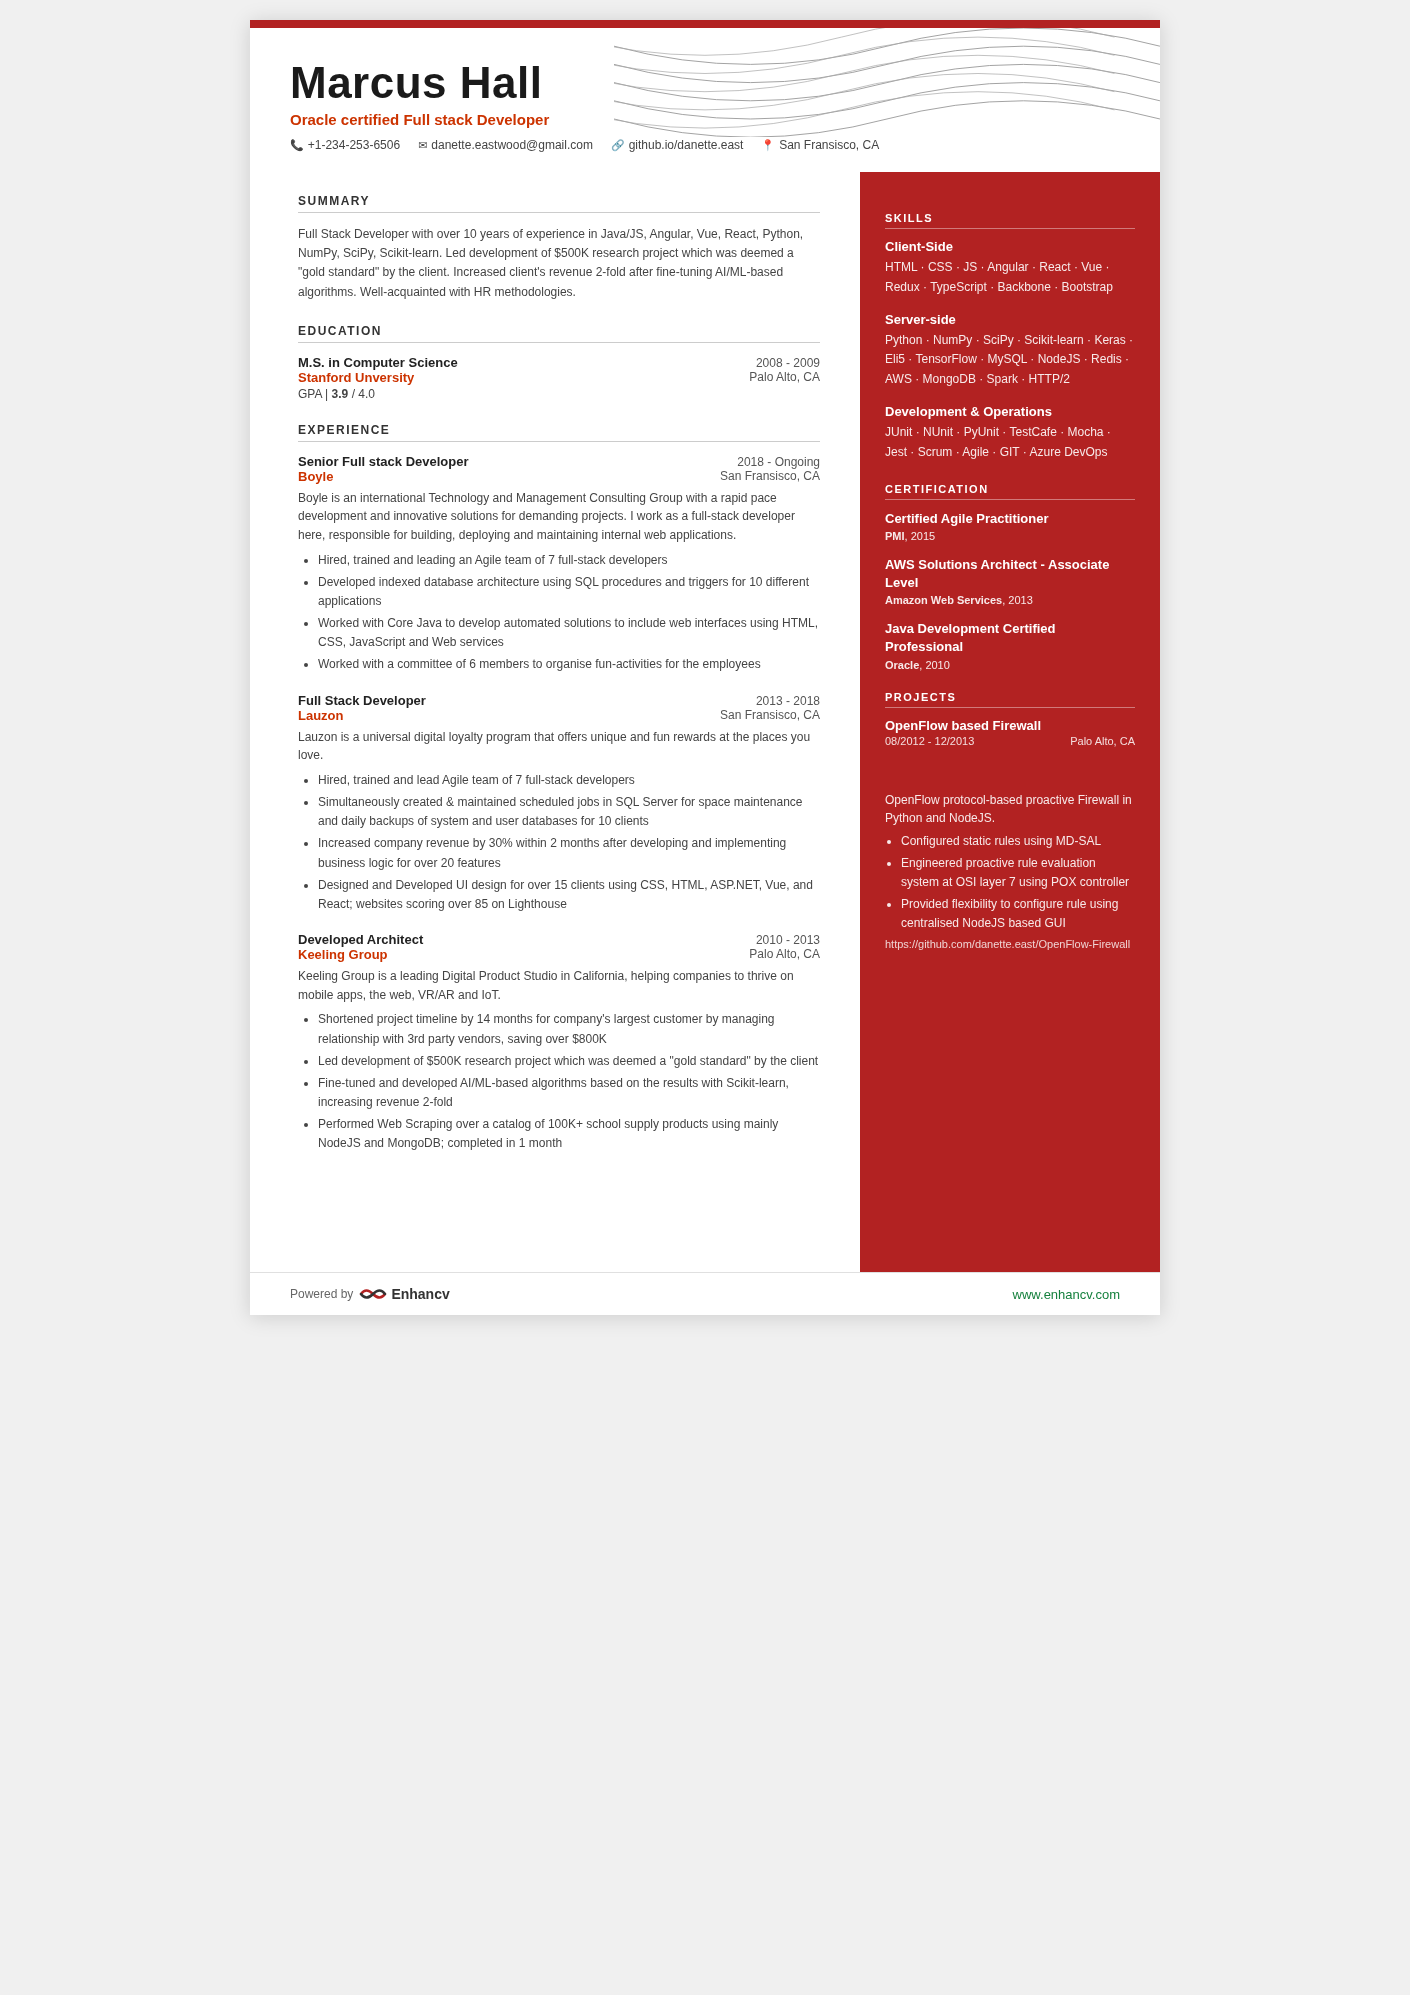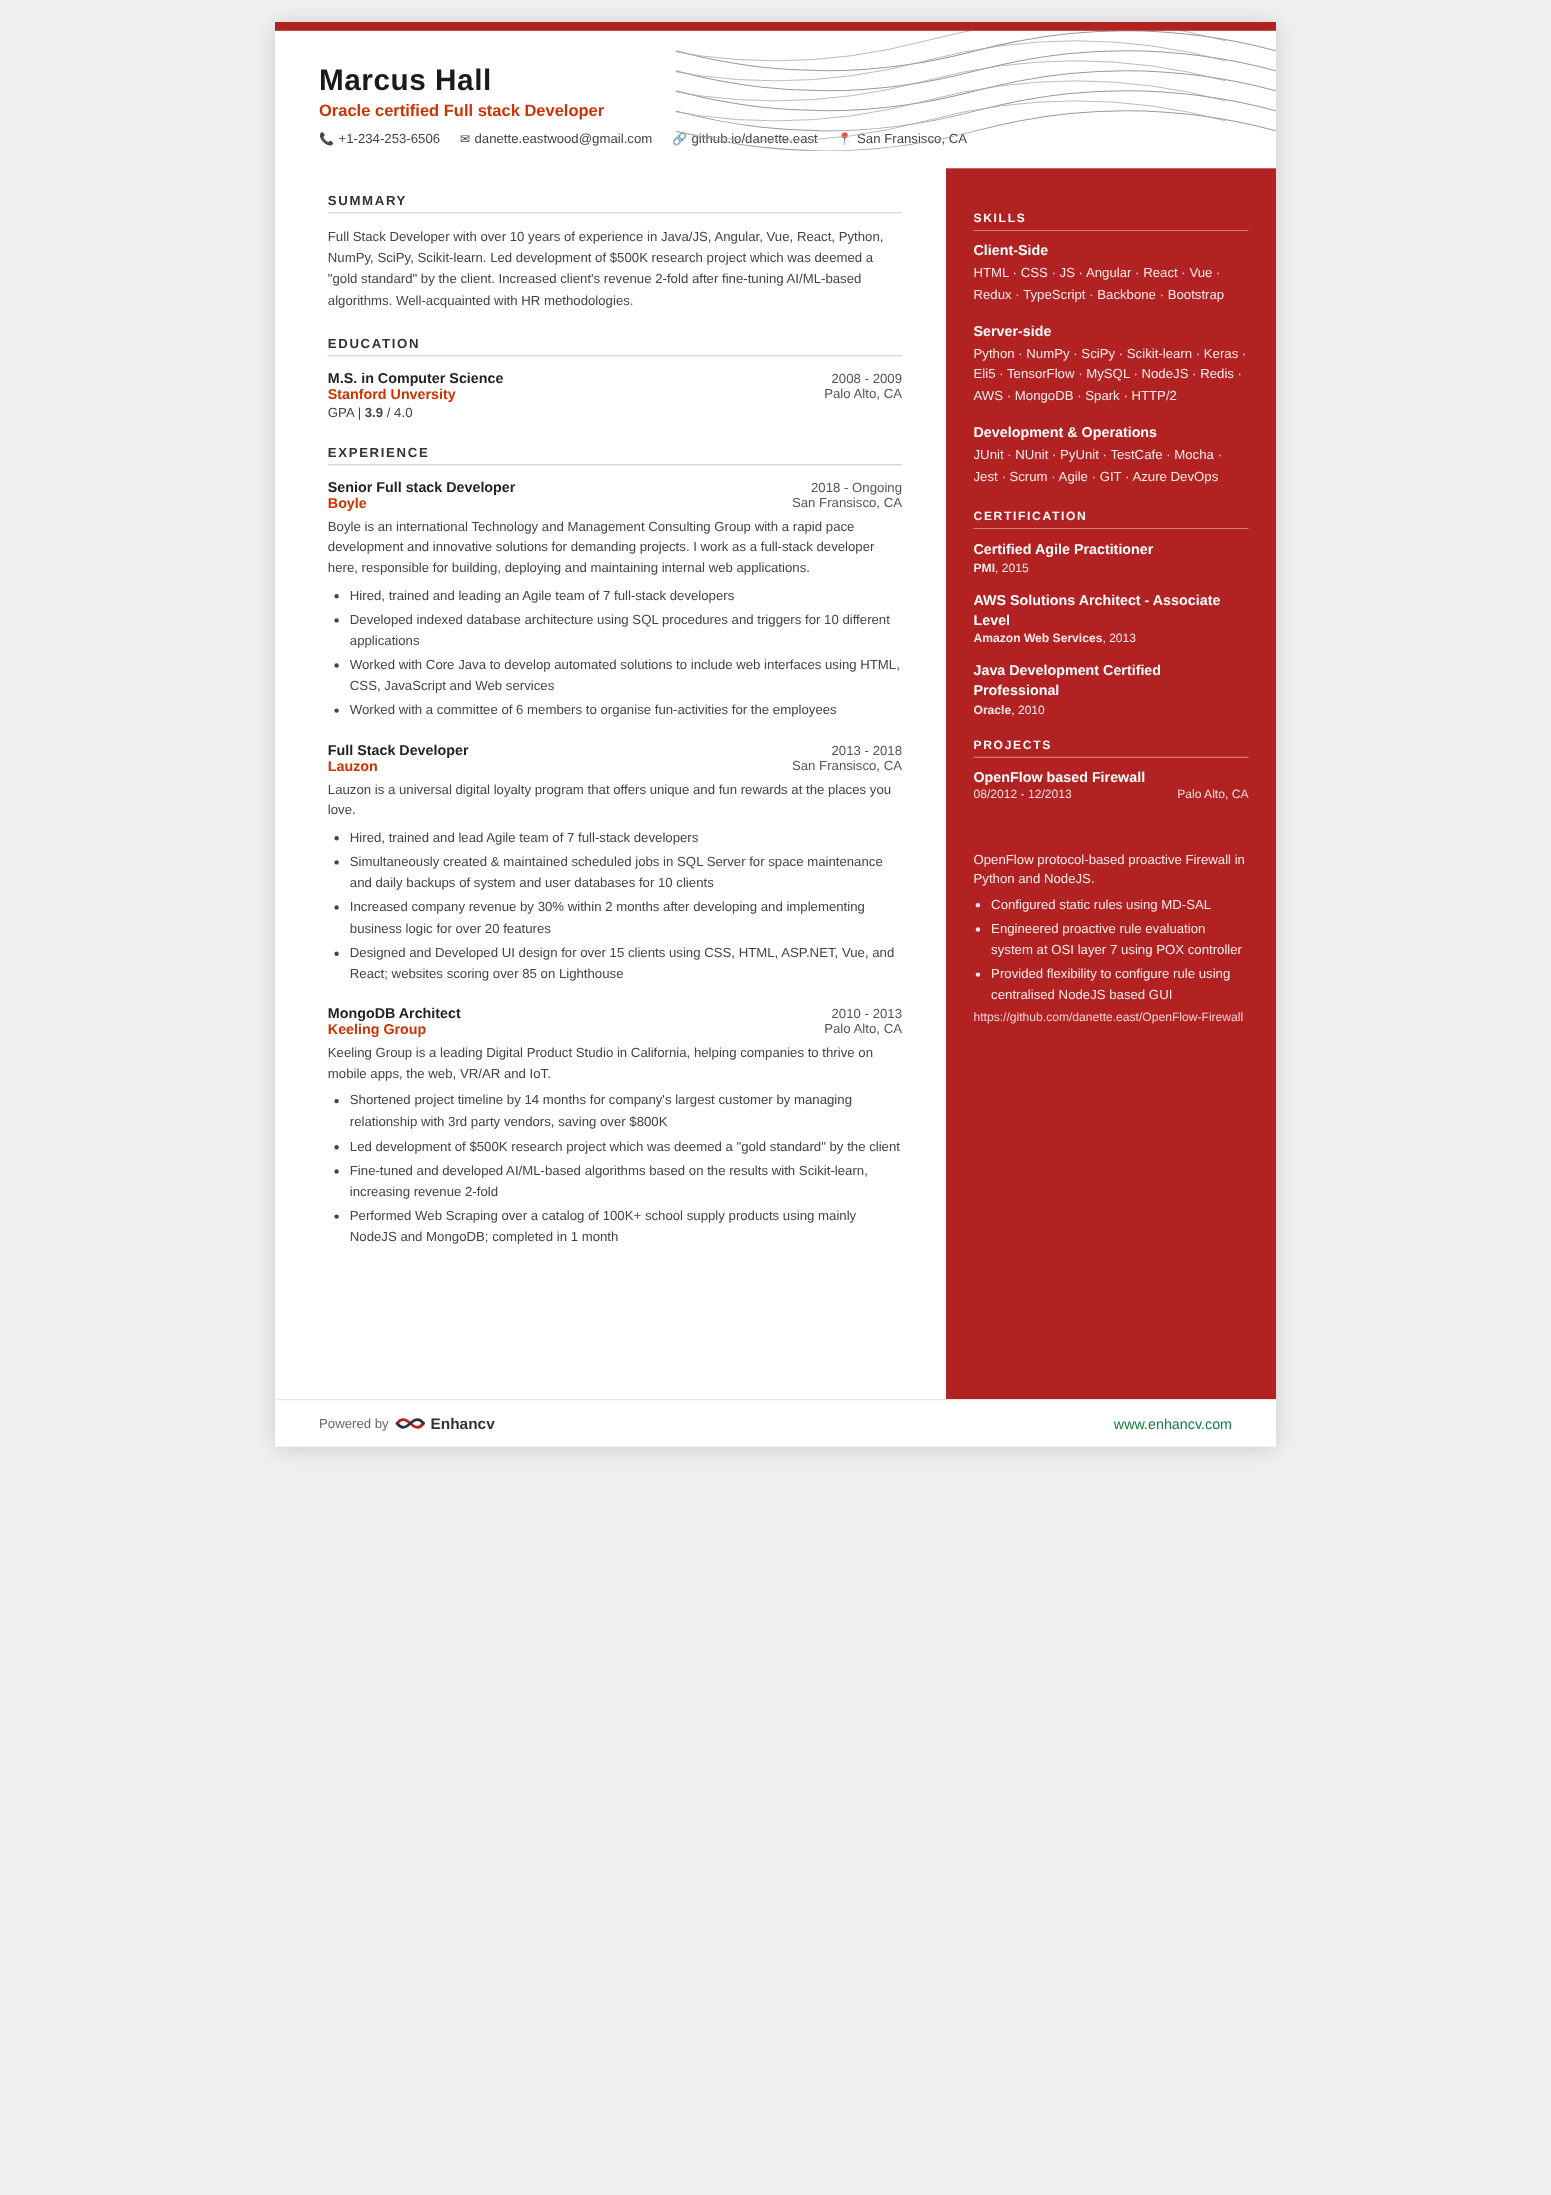--- a/index.html
+++ b/index.html
@@ -39,21 +39,21 @@
       background: #b22222;
       padding: 20px 25px 40px 25px;
       color: #fff;
     }
     .header-section {
       padding: 30px 40px 20px 40px;
       position: relative;
       z-index: 1;
     }
     .name {
-      font-size: 27px;
+      font-size: 44px;
       font-weight: 900;
       color: #1a1a1a;
       letter-spacing: 0.5px;
     }
     .title {
       font-size: 15px;
       color: #cc3300;
       font-weight: 600;
       margin-top: 3px;
     }
@@ -401,21 +401,21 @@
           <ul class="bullet-list">
             <li>Hired, trained and lead Agile team of 7 full-stack developers</li>
             <li>Simultaneously created &amp; maintained scheduled jobs in SQL Server for space maintenance and daily backups of system and user databases for 10 clients</li>
             <li>Increased company revenue by 30% within 2 months after developing and implementing business logic for over 20 features</li>
             <li>Designed and Developed UI design for over 15 clients using CSS, HTML, ASP.NET, Vue, and React; websites scoring over 85 on Lighthouse</li>
           </ul>
         </div>
 
         <div class="exp-entry">
           <div class="exp-header">
-            <span class="exp-title">MongoDB Architect</span>
+            <span class="exp-title">Developed Architect</span>
             <span class="exp-dates">2010 - 2013</span>
           </div>
           <div class="exp-meta">
             <span class="exp-company">Keeling Group</span>
             <span class="exp-location">Palo Alto, CA</span>
           </div>
           <p class="exp-desc">Keeling Group is a leading Digital Product Studio in California, helping companies to thrive on mobile apps, the web, VR/AR and IoT.</p>
           <ul class="bullet-list">
             <li>Shortened project timeline by 14 months for company's largest customer by managing relationship with 3rd party vendors, saving over $800K</li>
             <li>Led development of $500K research project which was deemed a "gold standard" by the client</li>

